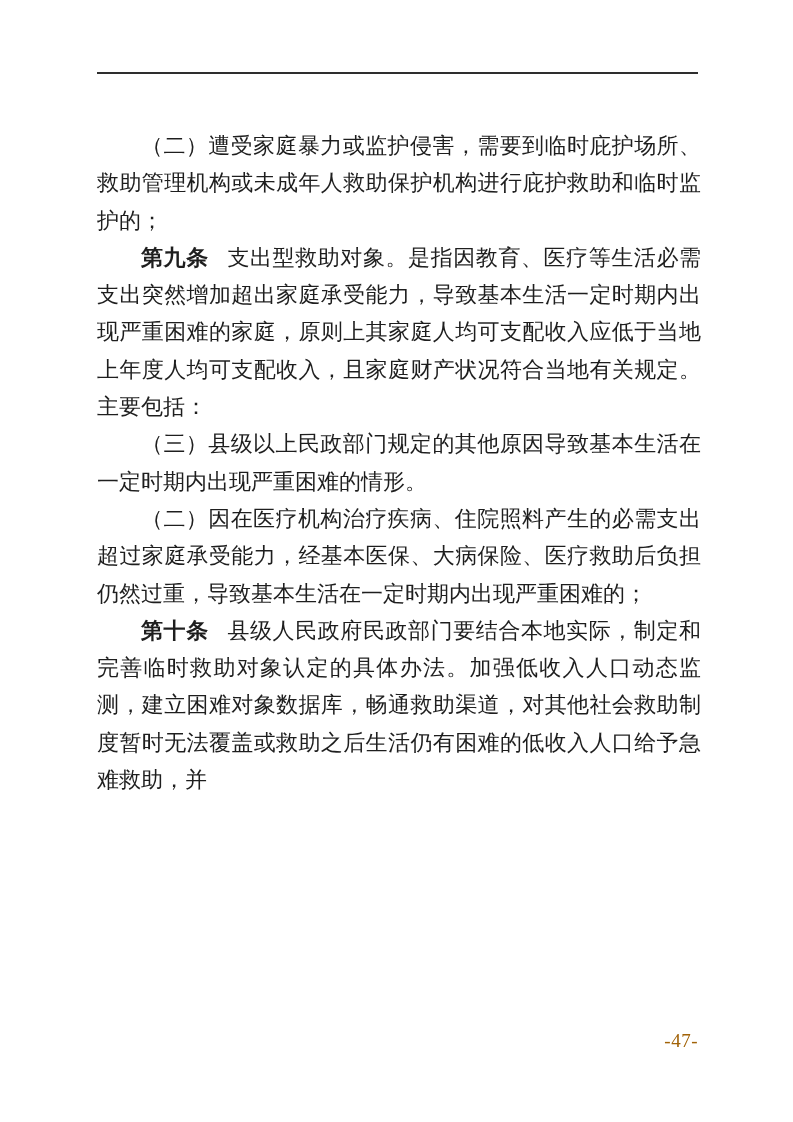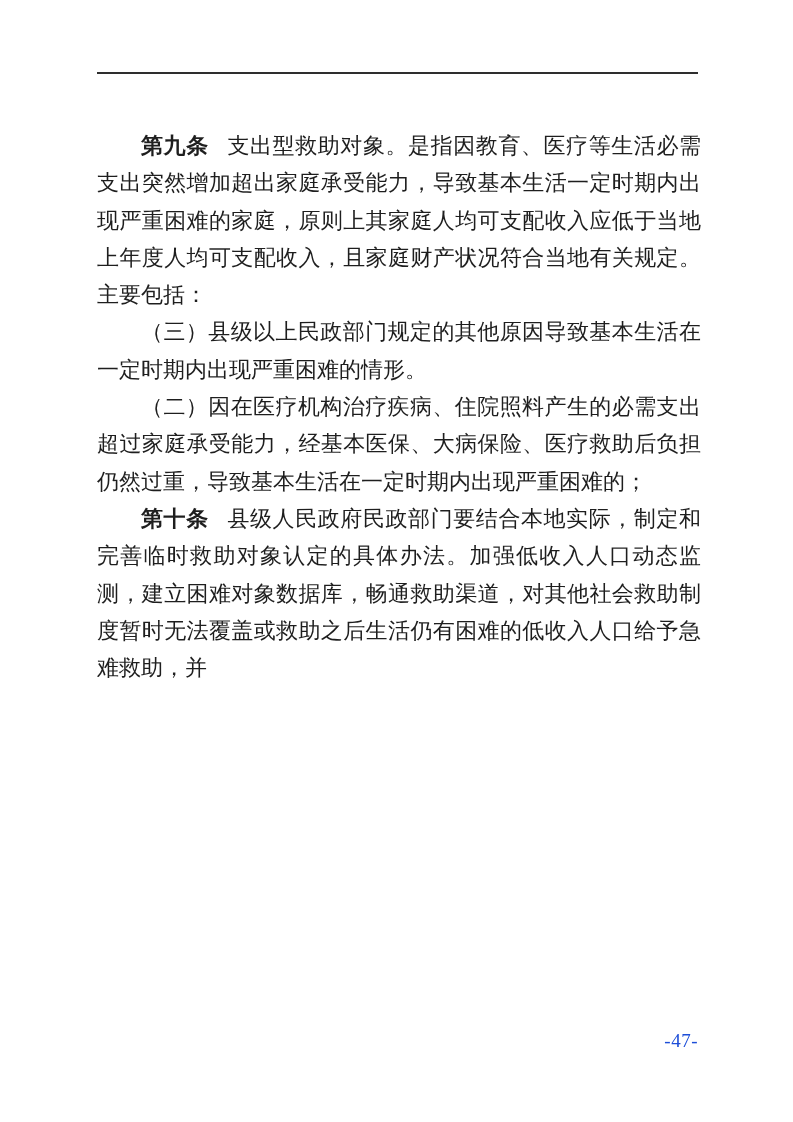--- a/index.html
+++ b/index.html
@@ -40,30 +40,31 @@
   .article-lead {
     font-family: Liberation Serif, serif;
     font-weight: 700;
     margin-right: 0.85em;
   }
   .page-number {
     position: absolute;
     top: 1030px;
     right: 95px;
     font-size: 19px;
-    color: #1d4ed8;
+    color: #a16207;
     letter-spacing: 0.5px;
     font-family: "Liberation Serif", "DejaVu Serif", serif;
   }
 </style>
 </head>
 <body>
 
 <div class="page">
   <div class="top-rule"></div>
   <div class="content" id="paragraphs">
+      <p><span>（二）遭受家庭暴力或监护侵害，需要到临时庇护场所、救助管理机构或未成年人救助保护机构进行庇护救助和临时监护的；</span></p>
       <p><b class="article-lead">第九条</b><span>支出型救助对象。是指因教育、医疗等生活必需支出突然增加超出家庭承受能力，导致基本生活一定时期内出现严重困难的家庭，原则上其家庭人均可支配收入应低于当地上年度人均可支配收入，且家庭财产状况符合当地有关规定。主要包括：</span></p>
       <p><span>（三）县级以上民政部门规定的其他原因导致基本生活在一定时期内出现严重困难的情形。</span></p>
       <p><span>（二）因在医疗机构治疗疾病、住院照料产生的必需支出超过家庭承受能力，经基本医保、大病保险、医疗救助后负担仍然过重，导致基本生活在一定时期内出现严重困难的；</span></p>
       <p><b class="article-lead">第十条</b><span>县级人民政府民政部门要结合本地实际，制定和完善临时救助对象认定的具体办法。加强低收入人口动态监测，建立困难对象数据库，畅通救助渠道，对其他社会救助制度暂时无法覆盖或救助之后生活仍有困难的低收入人口给予急难救助，并</span></p>
     </div>
   <div class="page-number">-47-</div>
 </div>
 
 </body></html>

